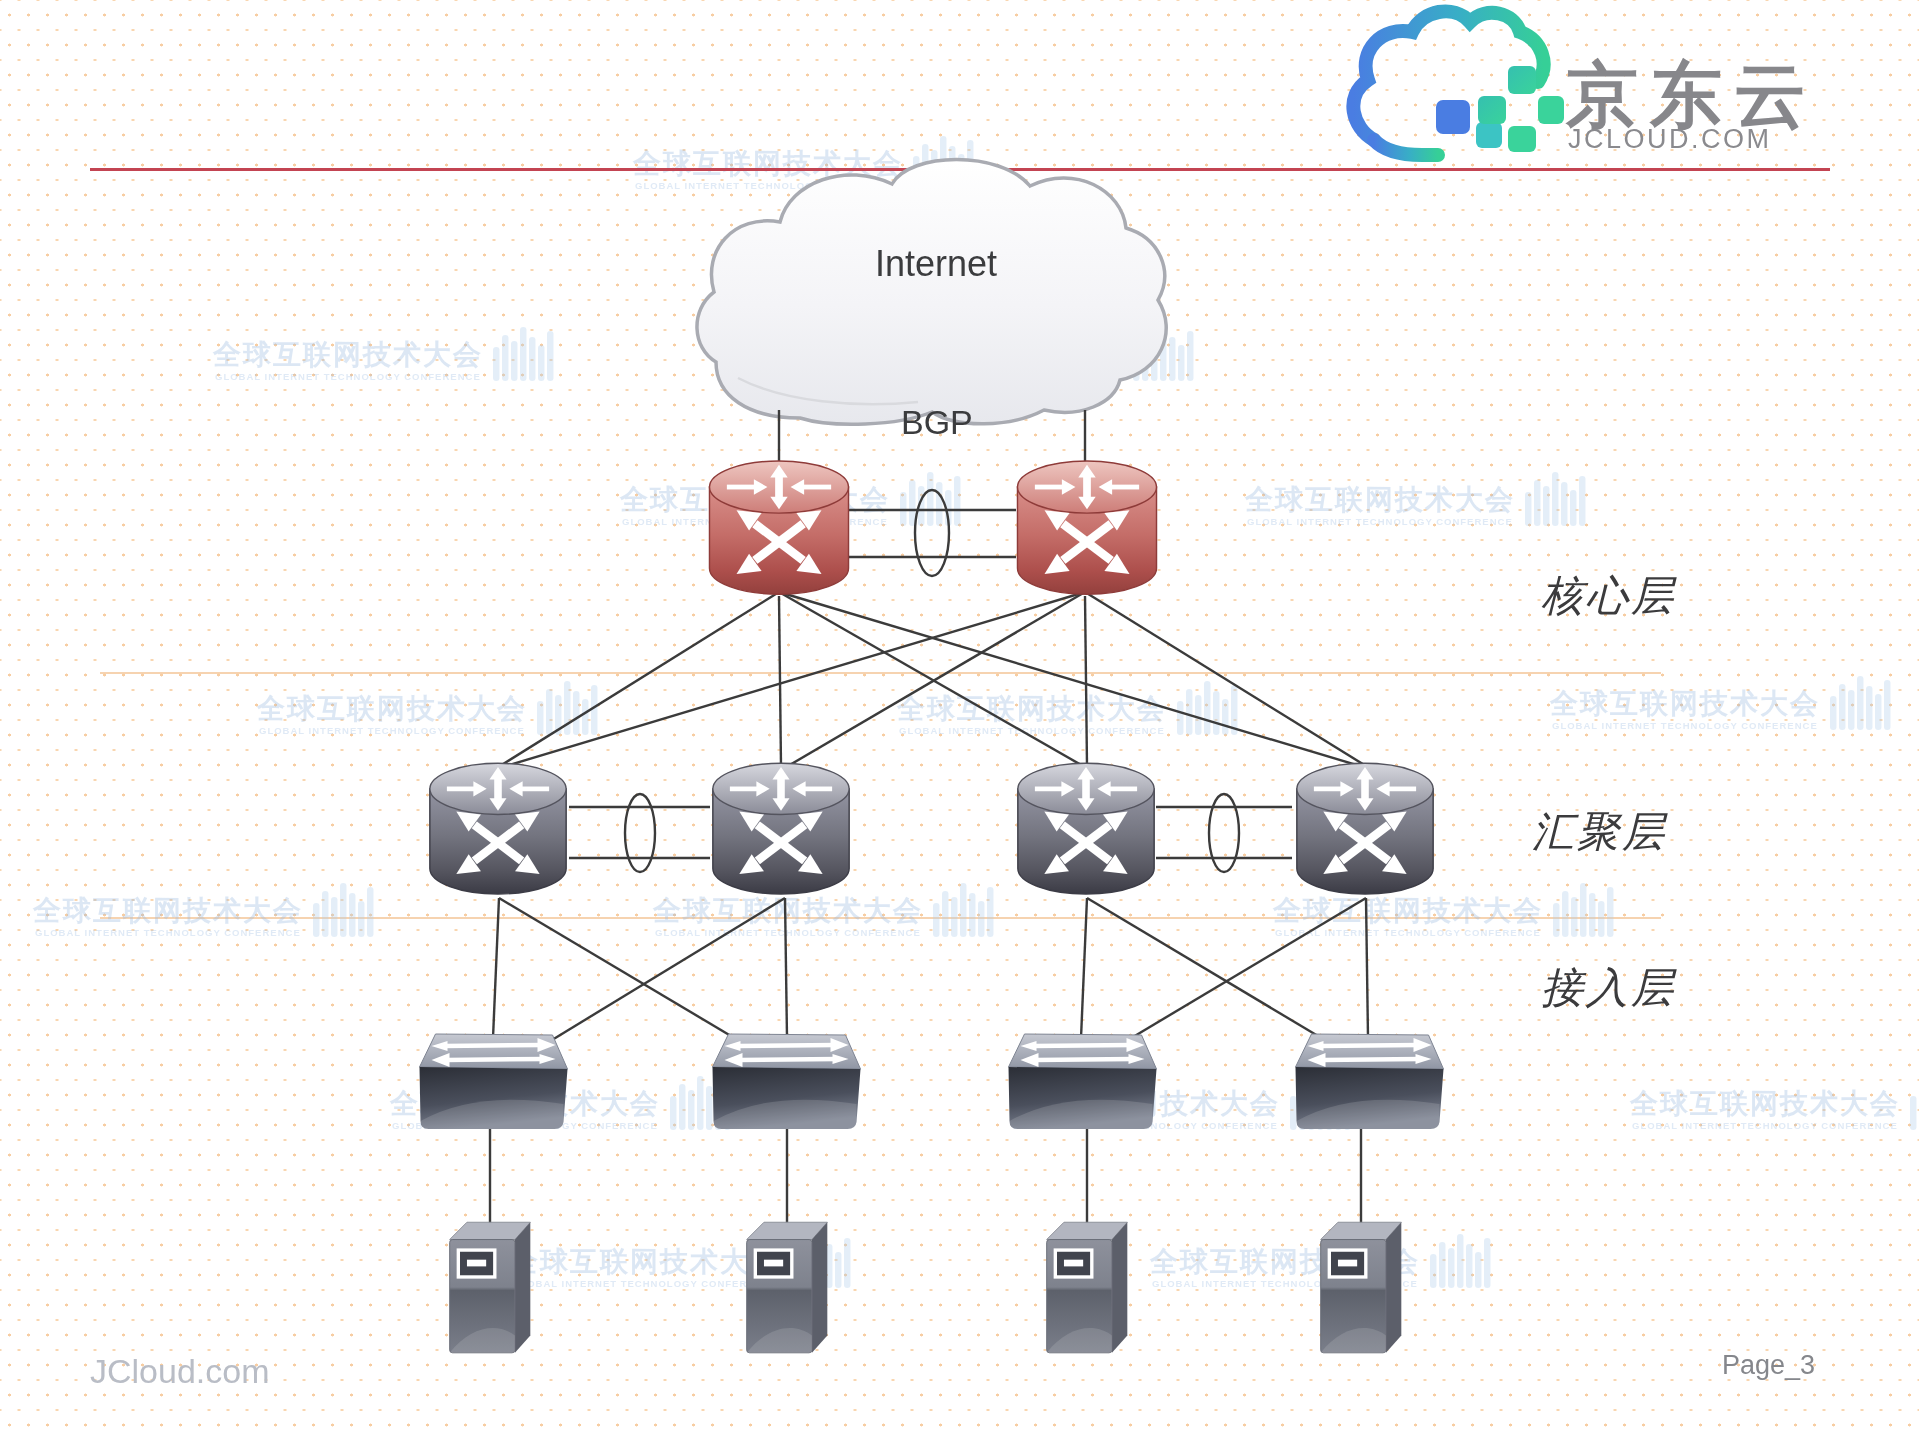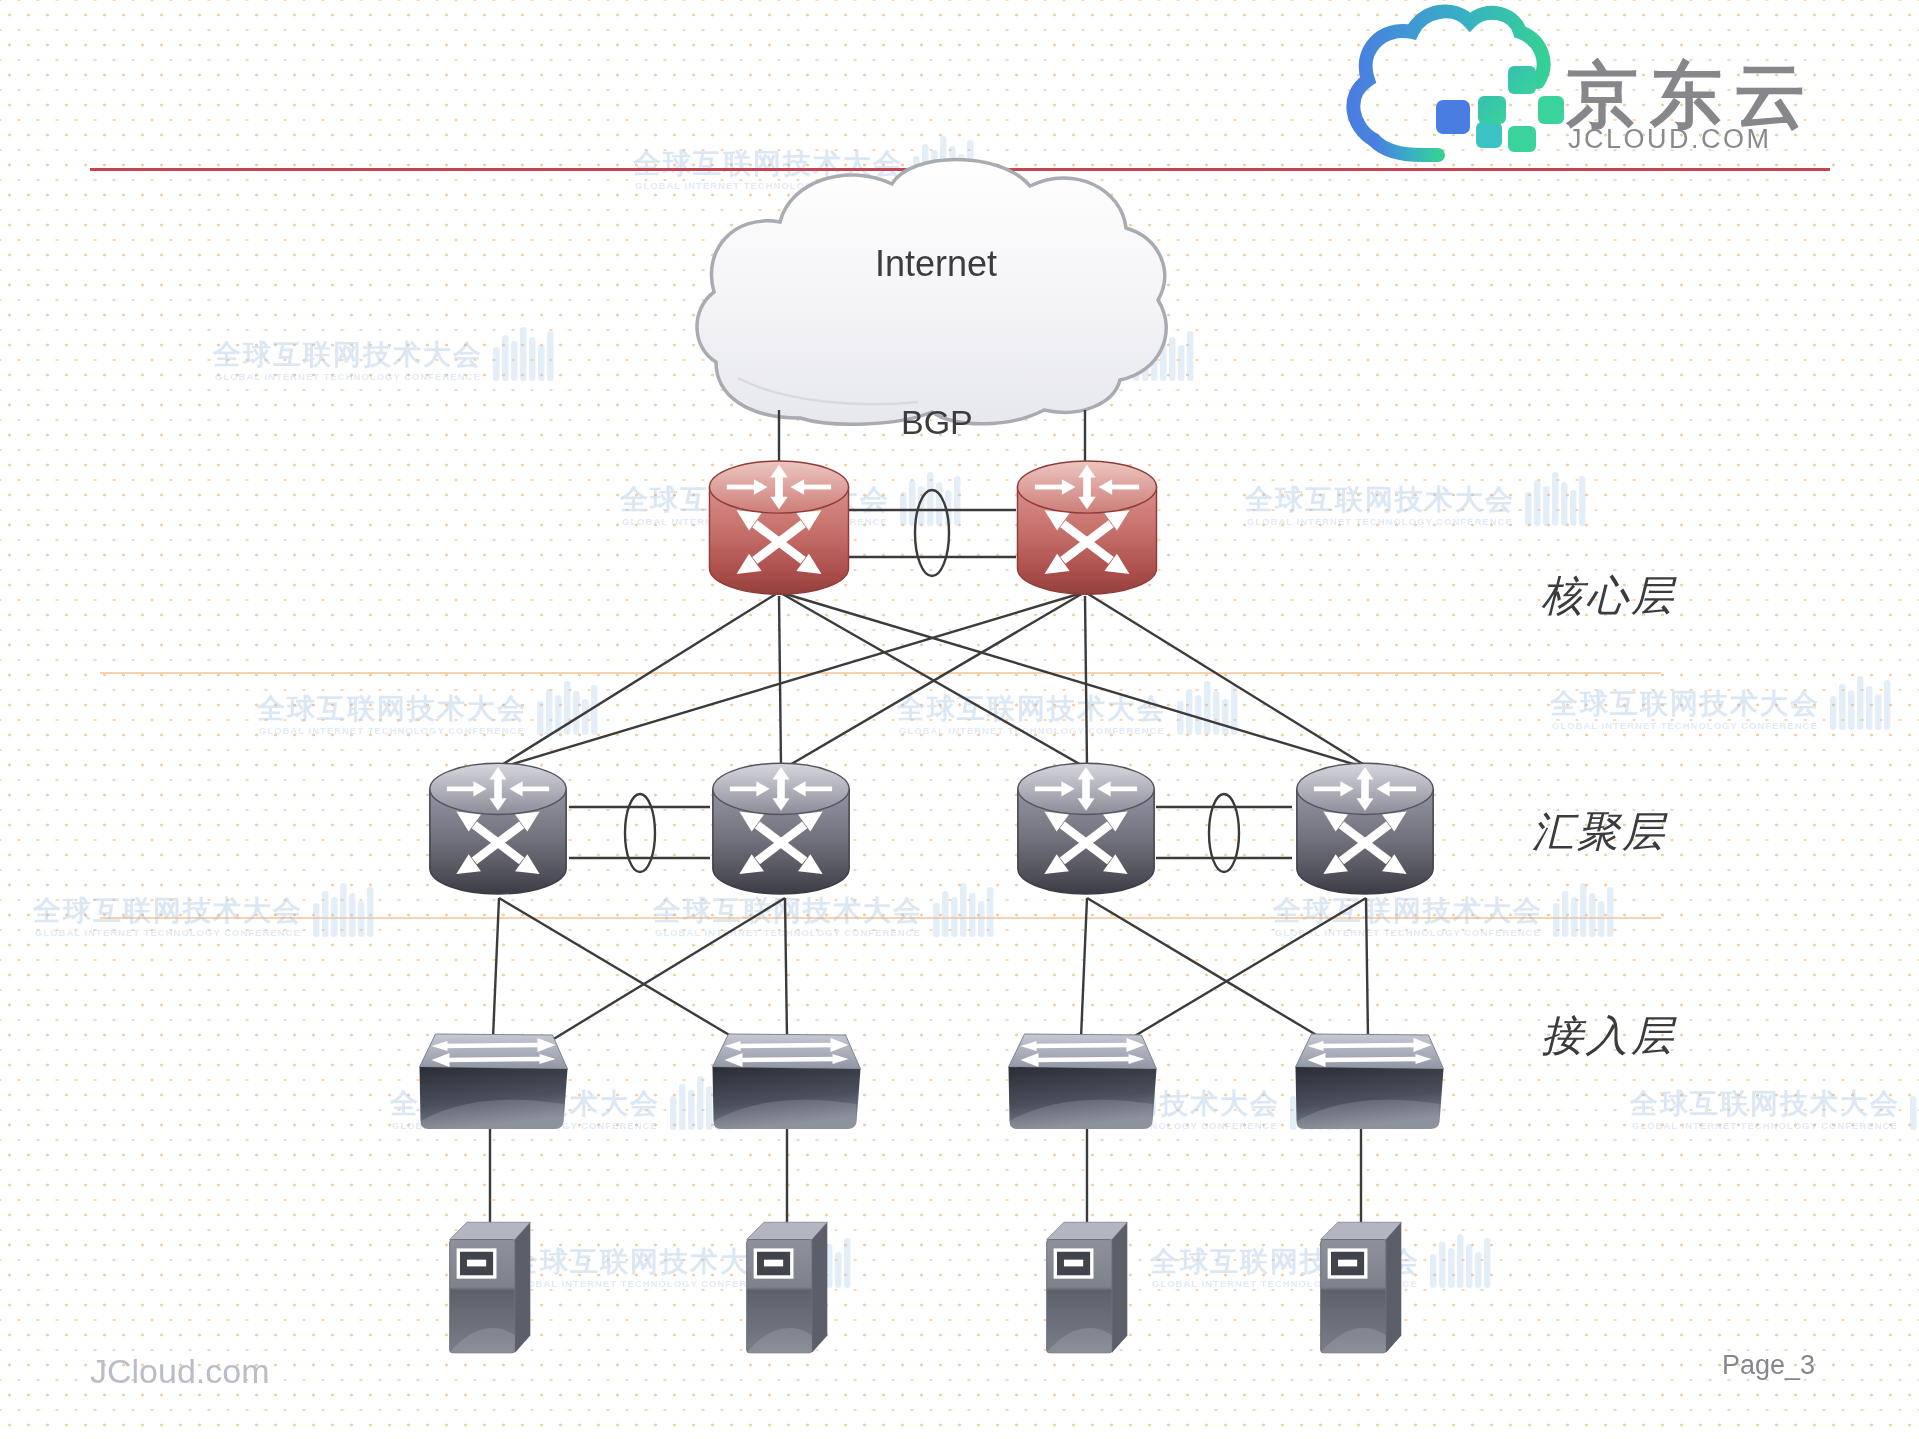--- a/index.html
+++ b/index.html
@@ -27,21 +27,21 @@
   .logo-brand{position:absolute;left:226px;top:44px;font-size:72px;letter-spacing:12px;color:#87878b;font-weight:bold;}
   .logo-domain{position:absolute;left:228px;top:120px;font-size:27px;letter-spacing:2.5px;color:#8a8a8e;}
   
   svg.diagram{position:absolute;left:0;top:0;z-index:5;}
   .dlabel{position:absolute;color:#3b3c3e;z-index:6;}
   .lbl-internet{left:865px;top:243px;width:142px;text-align:center;font-size:36px;}
   .lbl-bgp{left:901px;top:403px;font-size:34px;}
   .layer-label{font-size:42px;letter-spacing:3px;color:#3b3b3d;font-style:italic;}
   .lbl-core{left:1541px;top:568px;}
   .lbl-agg{left:1532px;top:804px;}
-  .lbl-acc{left:1541px;top:1008px;}
+  .lbl-acc{left:1541px;top:960px;}
   
   .footer-left{position:absolute;left:90px;top:1352px;font-size:34px;color:#b9bdc6;z-index:6;}
   .footer-right{position:absolute;left:1722px;top:1350px;font-size:27px;color:#85878c;z-index:6;}
 </style>
 </head>
 <body>
 
 <div class="slide">
 
   <div class="sep-line" style="top:672px"></div>

